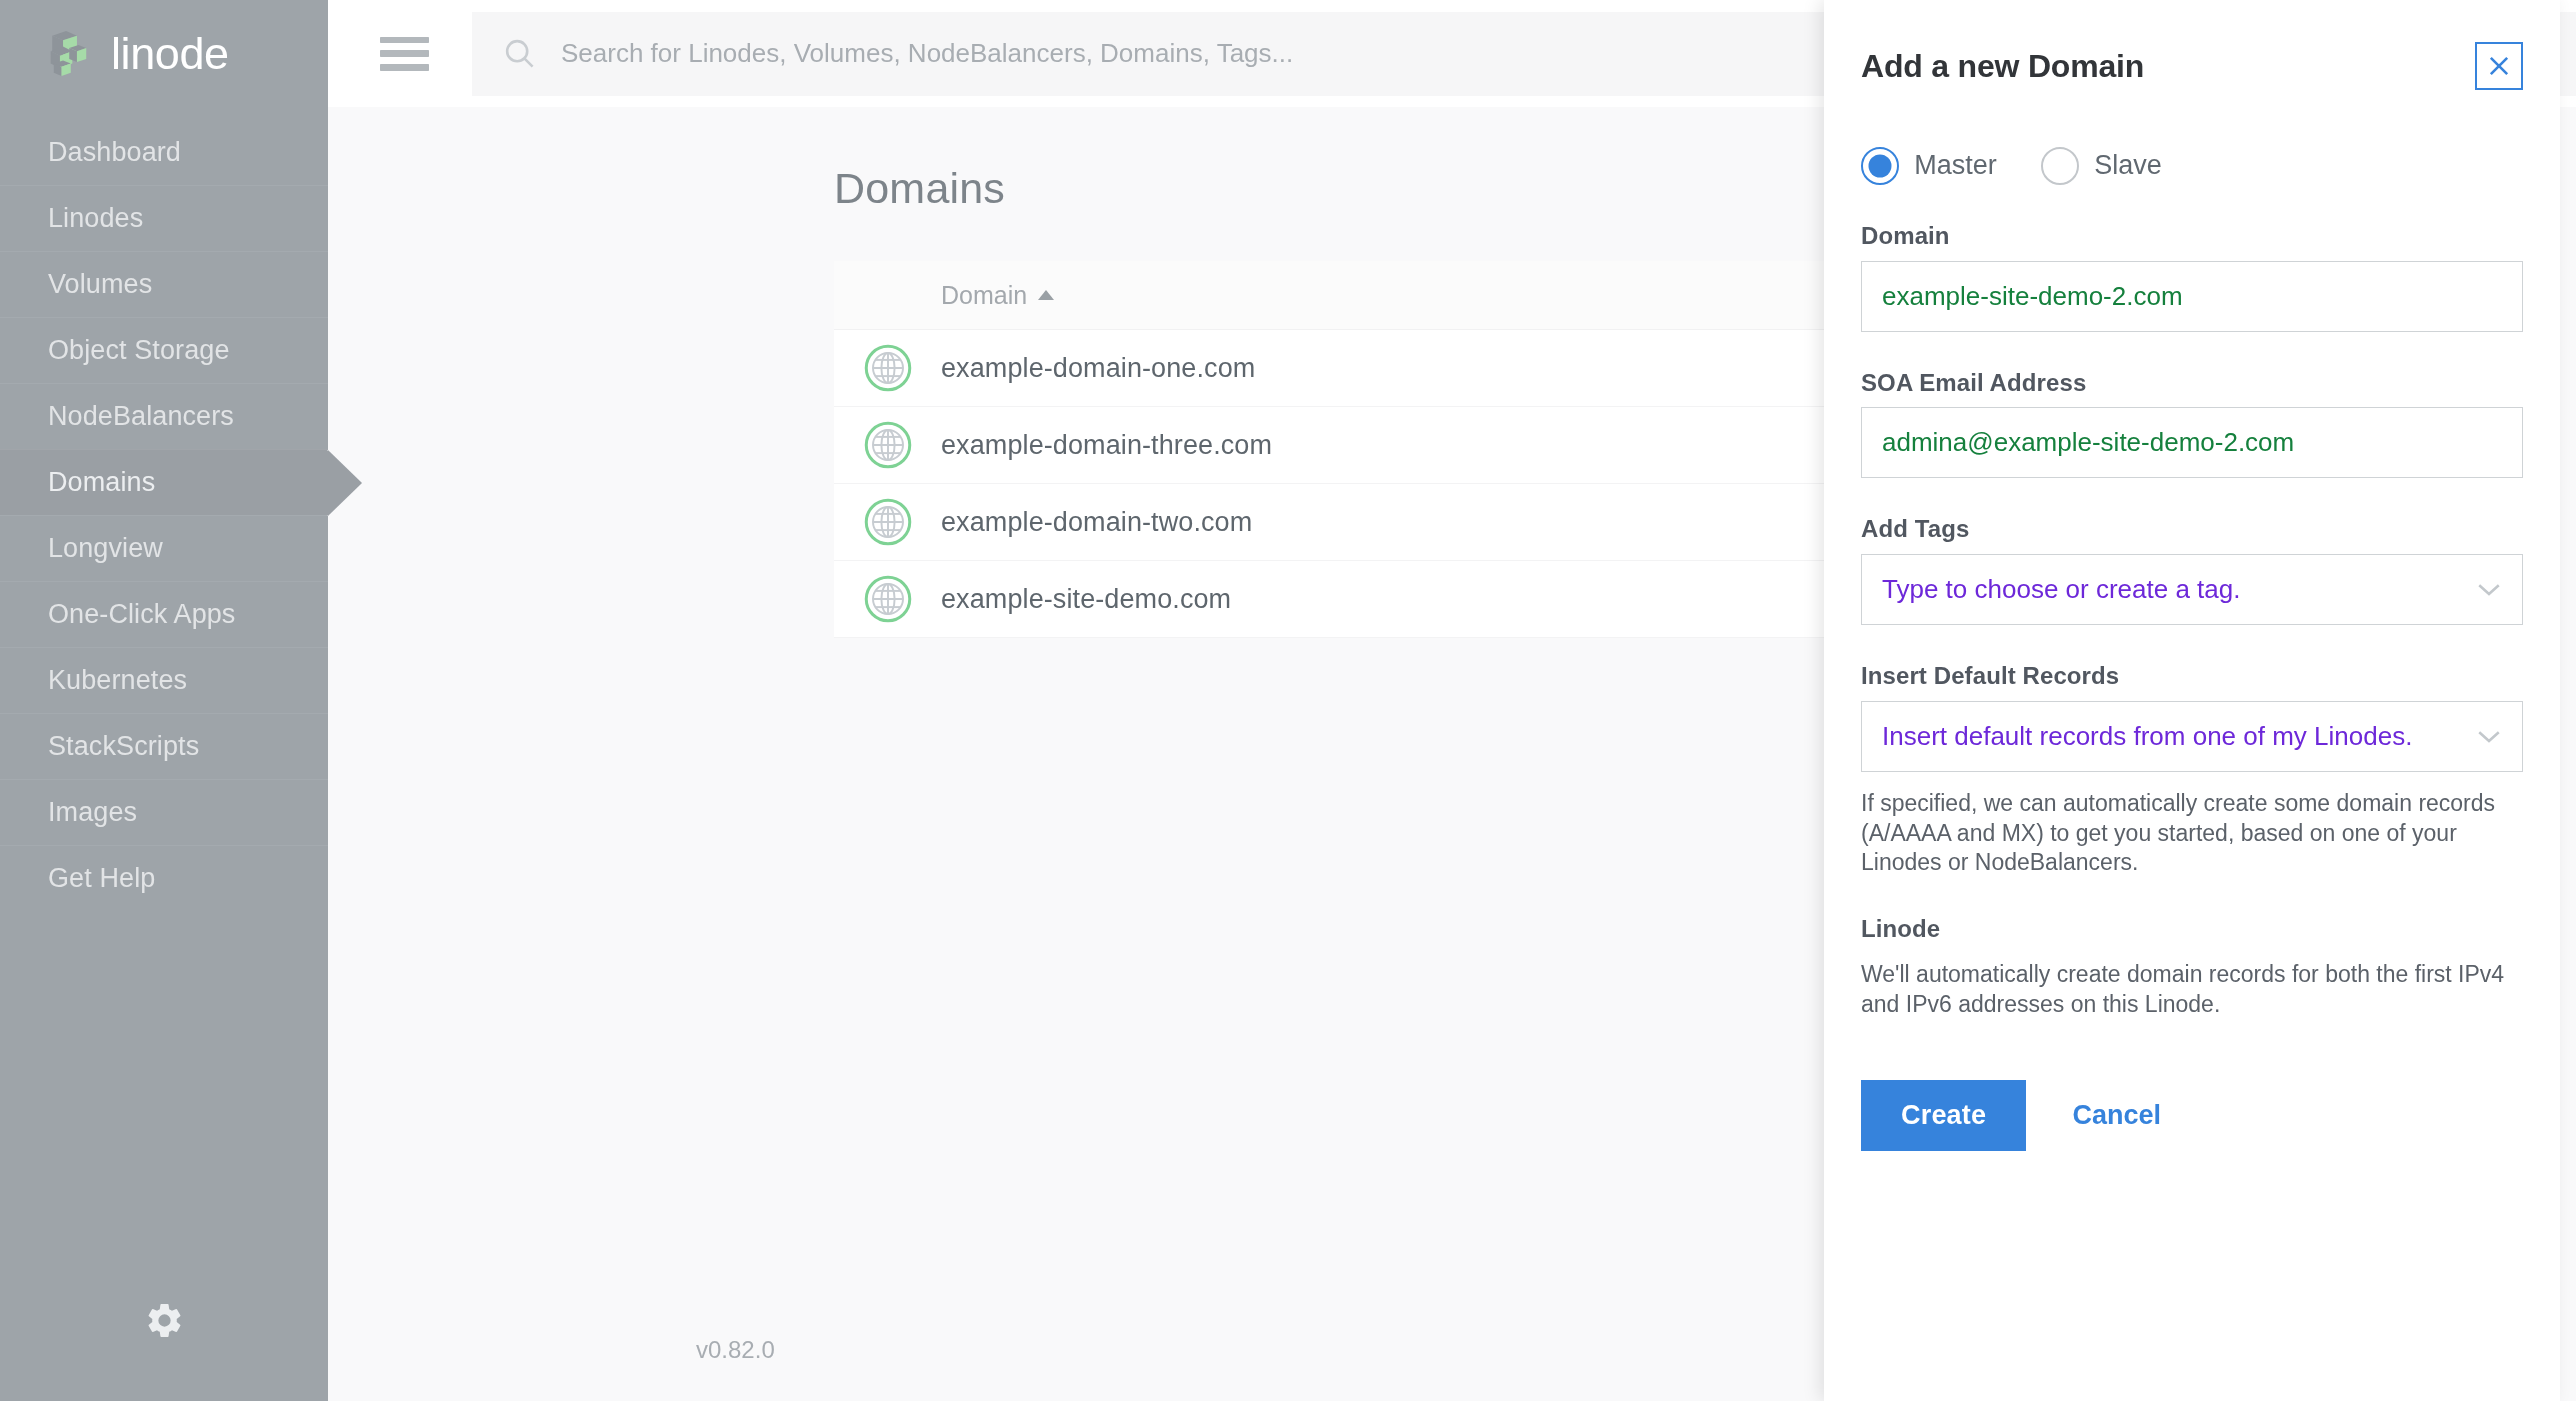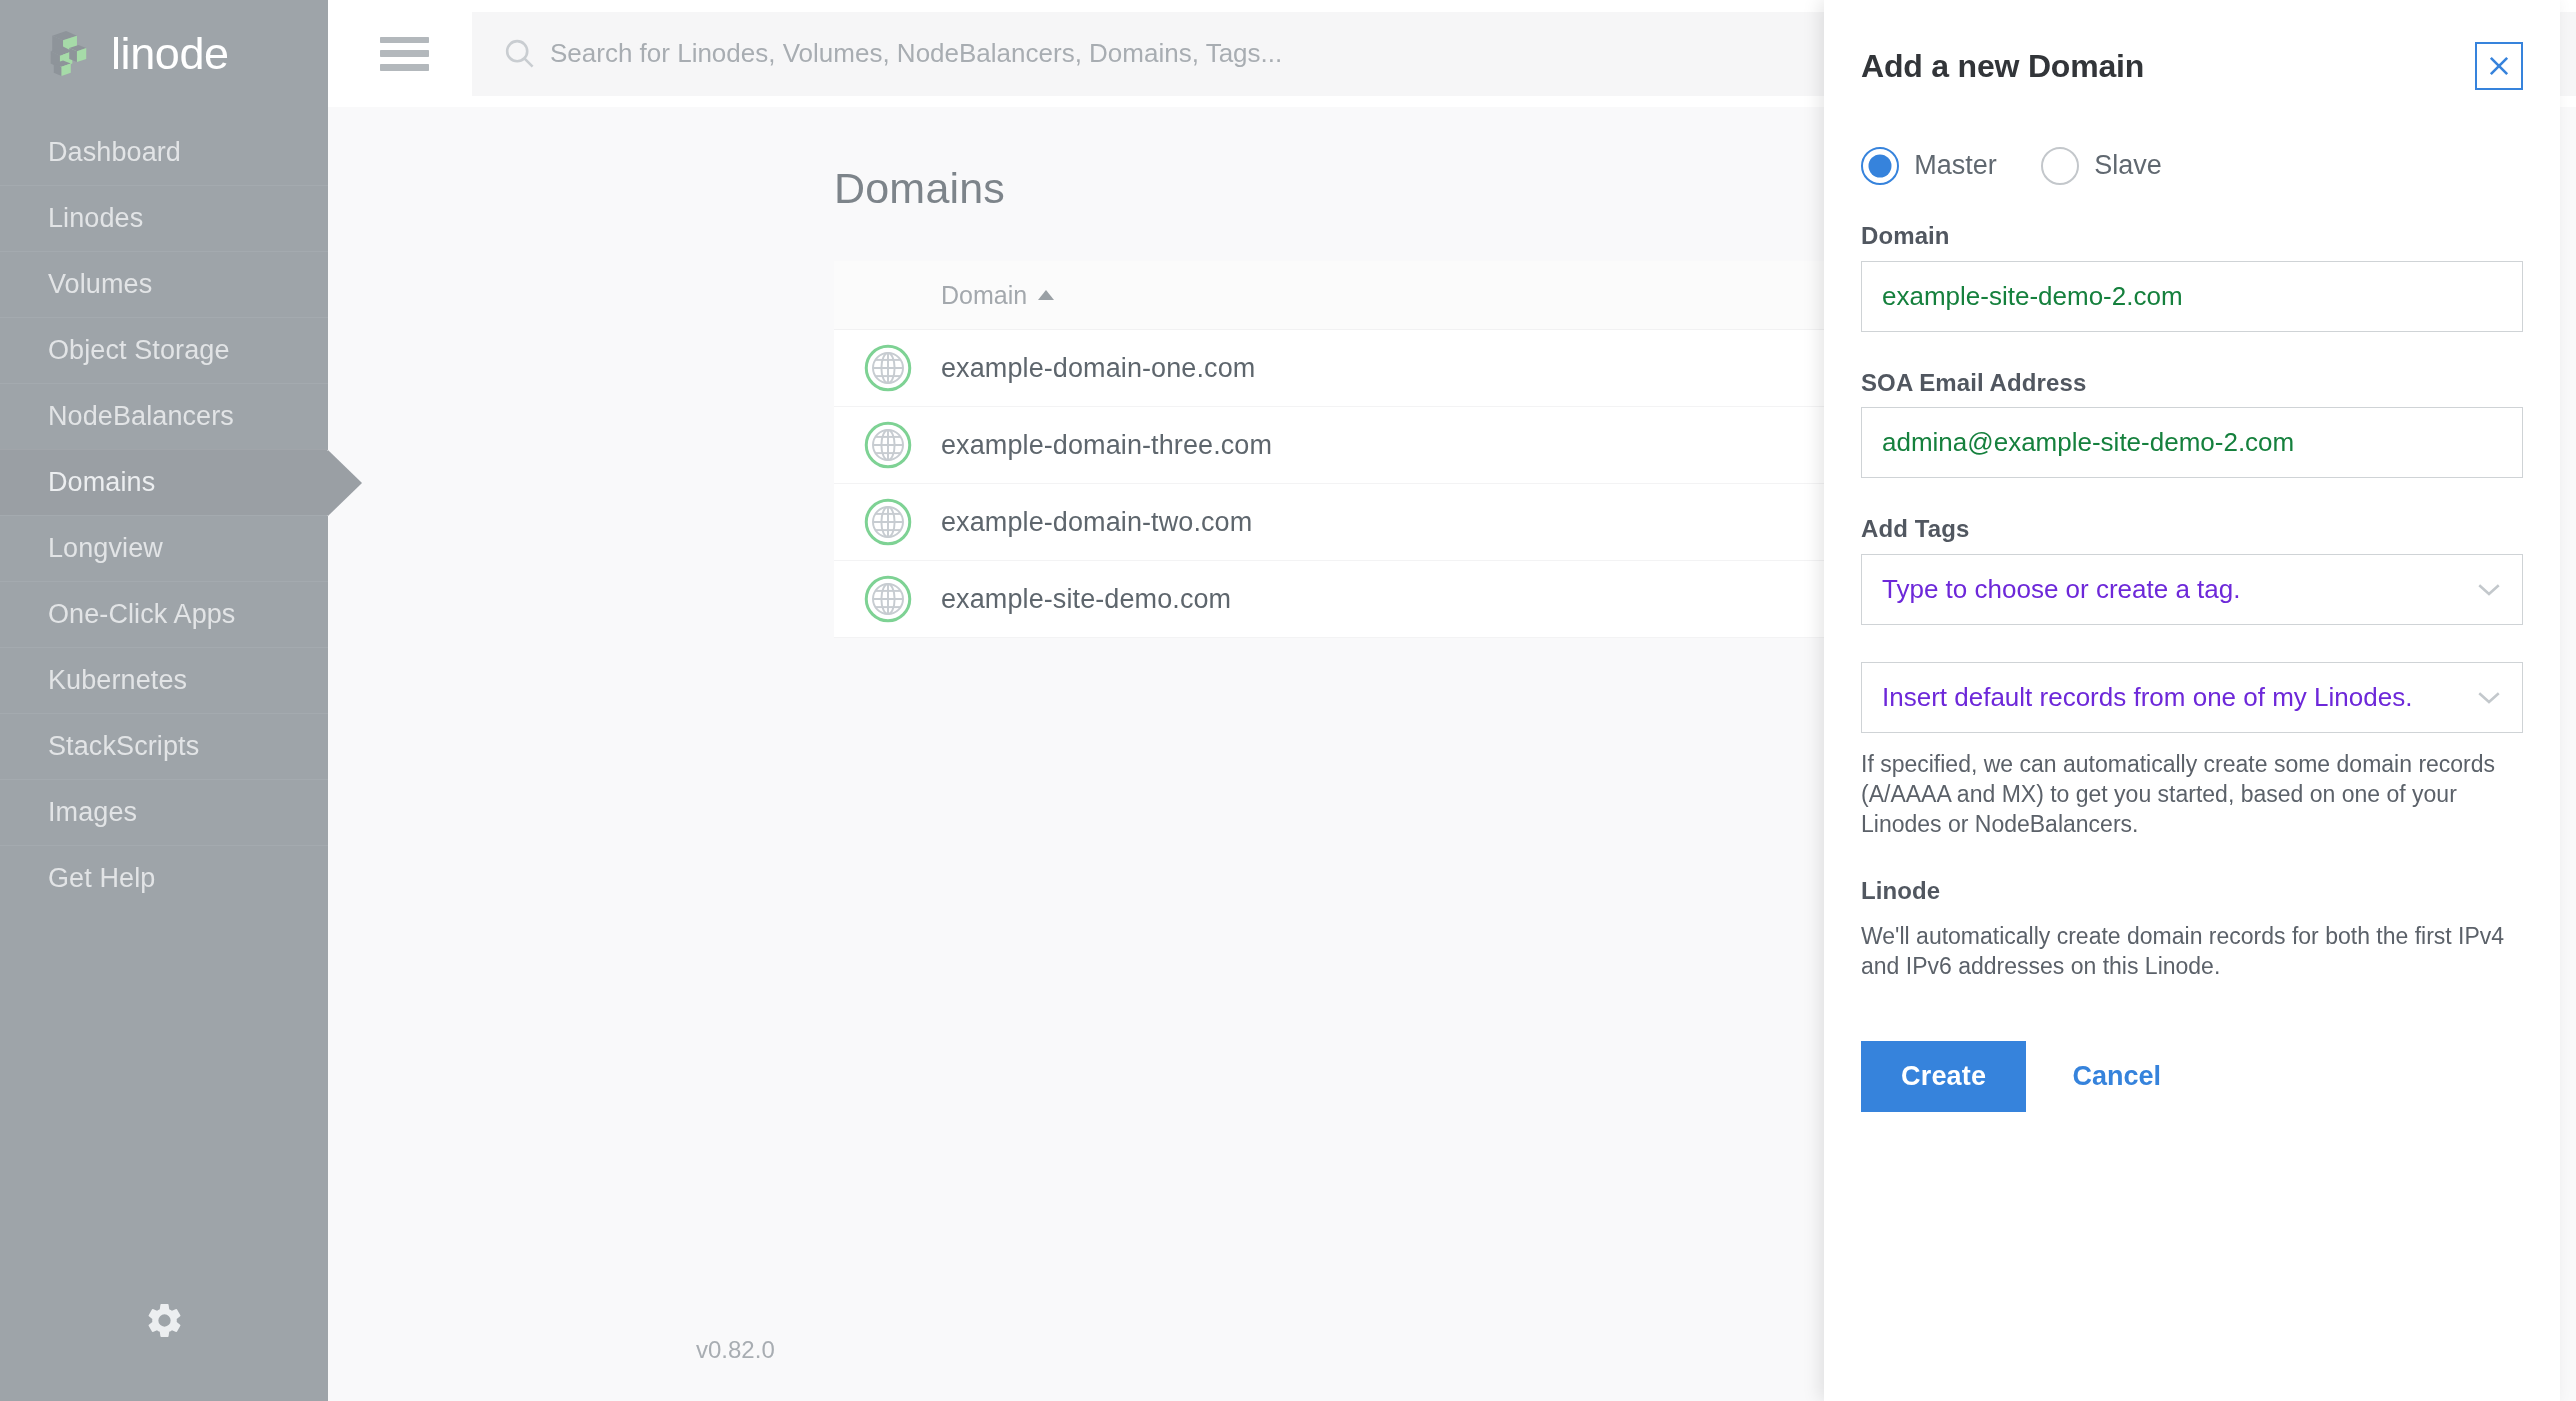--- a/index.html
+++ b/index.html
@@ -94,21 +94,21 @@
     cursor: pointer;
     flex: 0 0 49px;
   }
   .hamburger span { display: block; height: 6.1px; background: #b3b8bc; border-radius: 0.8px; }
   .searchbar {
     flex: 1 1 auto;
     height: 84px;
     background: #f6f6f7;
     display: flex; align-items: center;
     padding-left: 29px;
-    gap: 12px;
+    gap: 23px;
     margin-right: 0;
   }
   .search-icon { width: 37px; height: 37px; flex: 0 0 37px; }
   .search-input {
     border: none; background: transparent; outline: none;
     font-family: "Liberation Sans", sans-serif;
     font-size: 26px; color: #5a6067;
     width: 100%;
   }
   .search-input::placeholder { color: #a8adb2; }
@@ -528,20 +528,21 @@
         <span class="select-val">Type to choose or create a tag.</span>
         <span class="chev">
           <svg width="26" height="15.3" viewBox="0 0 24 14" fill="none" stroke="#c3c8cc" stroke-width="2.4">
             <polyline points="3,3 12,11 21,3"></polyline>
           </svg>
         </span>
       </div>
     </div>
 
     <div class="field">
+      <label class="field-label">Insert Default Records</label>
       <div class="field-box">
         <span class="select-val">Insert default records from one of my Linodes.</span>
         <span class="chev">
           <svg width="26" height="15.3" viewBox="0 0 24 14" fill="none" stroke="#c3c8cc" stroke-width="2.4">
             <polyline points="3,3 12,11 21,3"></polyline>
           </svg>
         </span>
       </div>
       <p class="helper">If specified, we can automatically create some domain records (A/AAAA and MX) to get you started, based on one of your Linodes or NodeBalancers.</p>
     </div>

